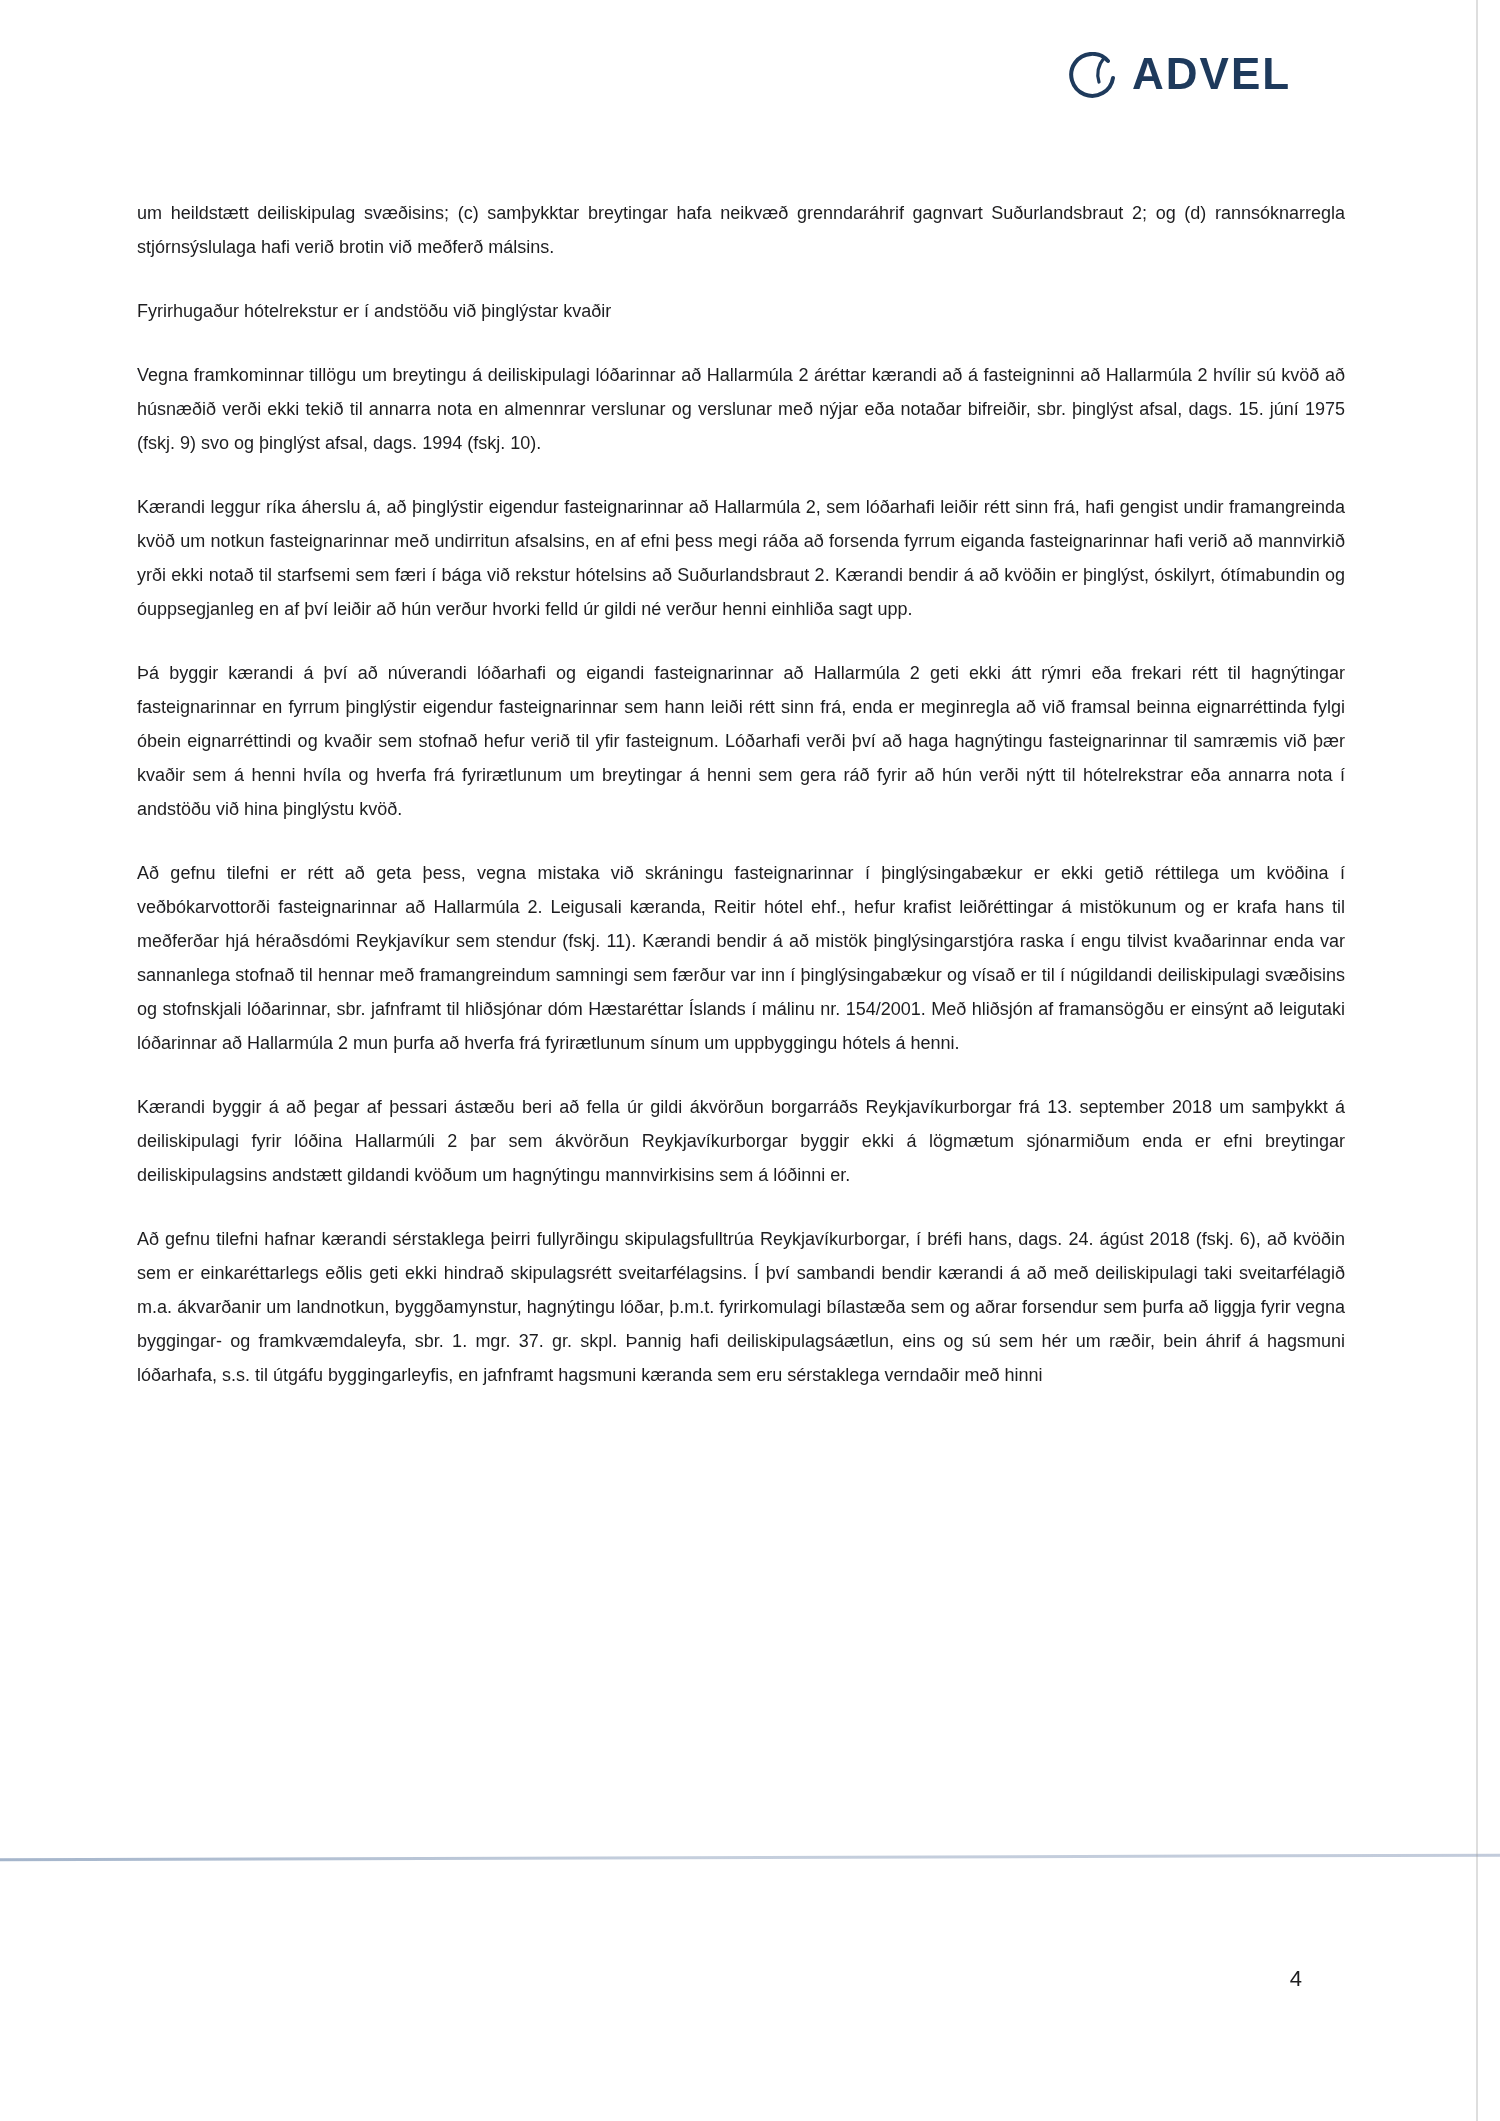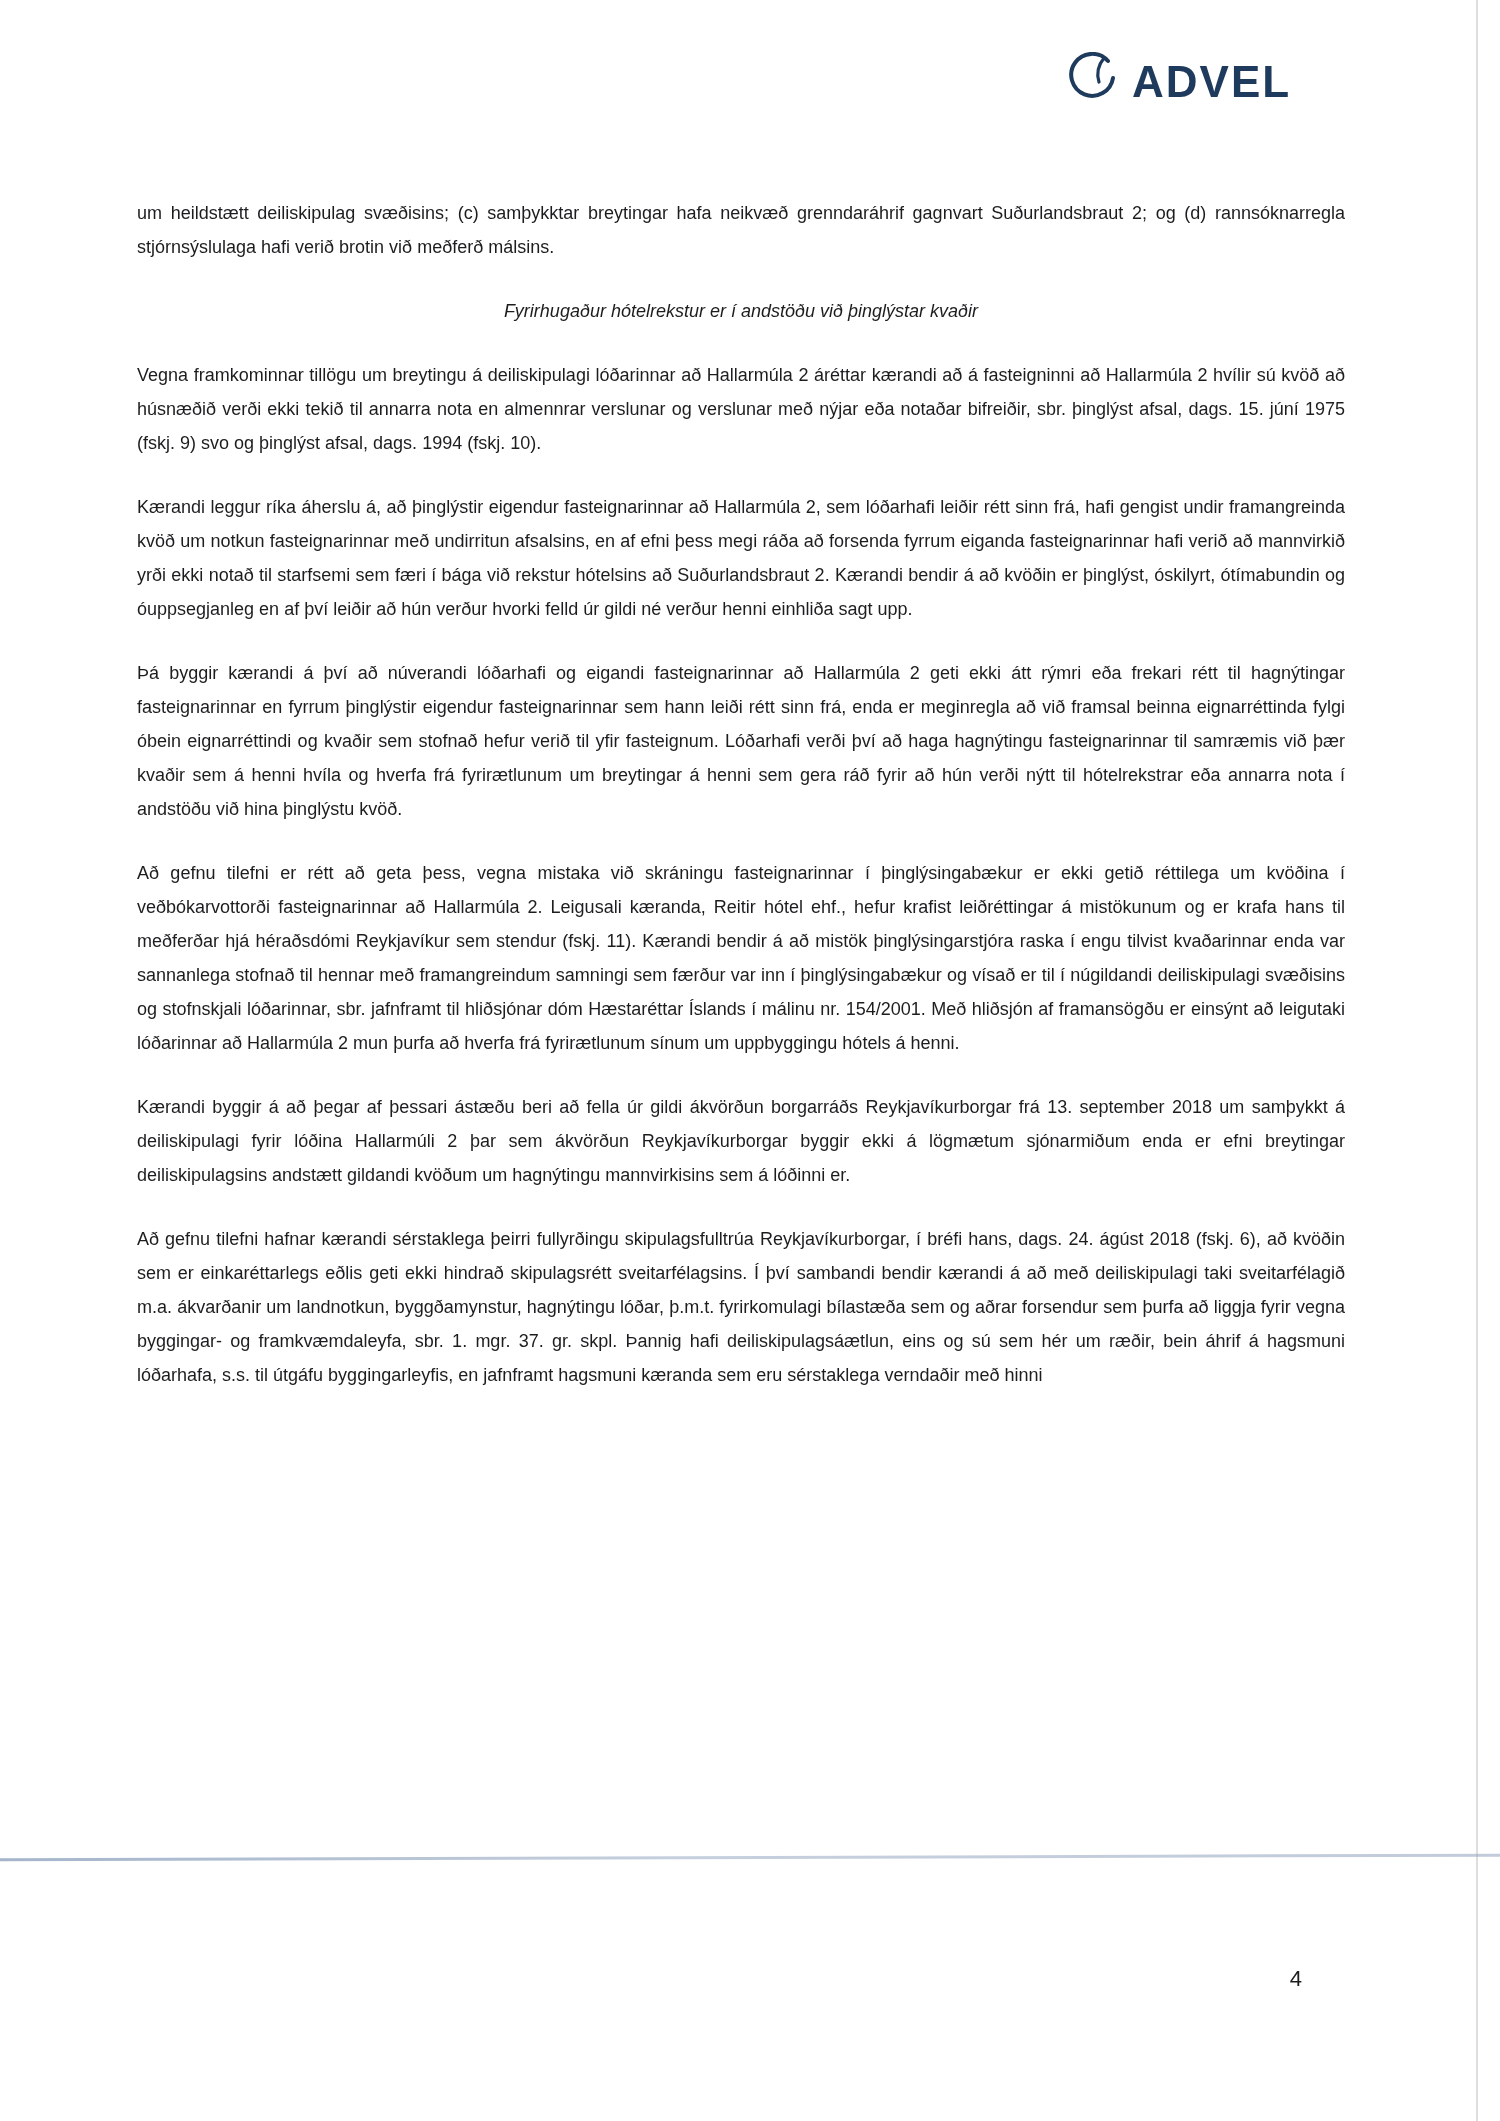--- a/index.html
+++ b/index.html
@@ -14,21 +14,21 @@
     background: #ffffff;
     overflow: hidden;
   }
 
   
   .logo {
     position: absolute;
     top: 52px;
     left: 1068px;
     display: flex;
-    align-items: flex-end;
+    align-items: flex-start;
     gap: 12px;
   }
   .logo-icon svg { display: block; }
   .logo-text {
     font-size: 44px;
     font-weight: 700;
     color: #1e3a5c;
     letter-spacing: 2px;
     line-height: 1;
   }
@@ -42,22 +42,21 @@
     color: #1d1d1f;
   }
   .content p {
     font-size: 18px;
     line-height: 34px;
     margin: 0 0 30px 0;
     text-align: justify;
     color: #1d1d1f;
   }
   .content p.heading-italic {
-    font-style: italic;
-    text-align: center;
+    text-align: left;
   }
 
   
   .page-number {
     position: absolute;
     right: 198px;
     top: 1966px;
     font-size: 22px;
     color: #1d1d1f;
   }

